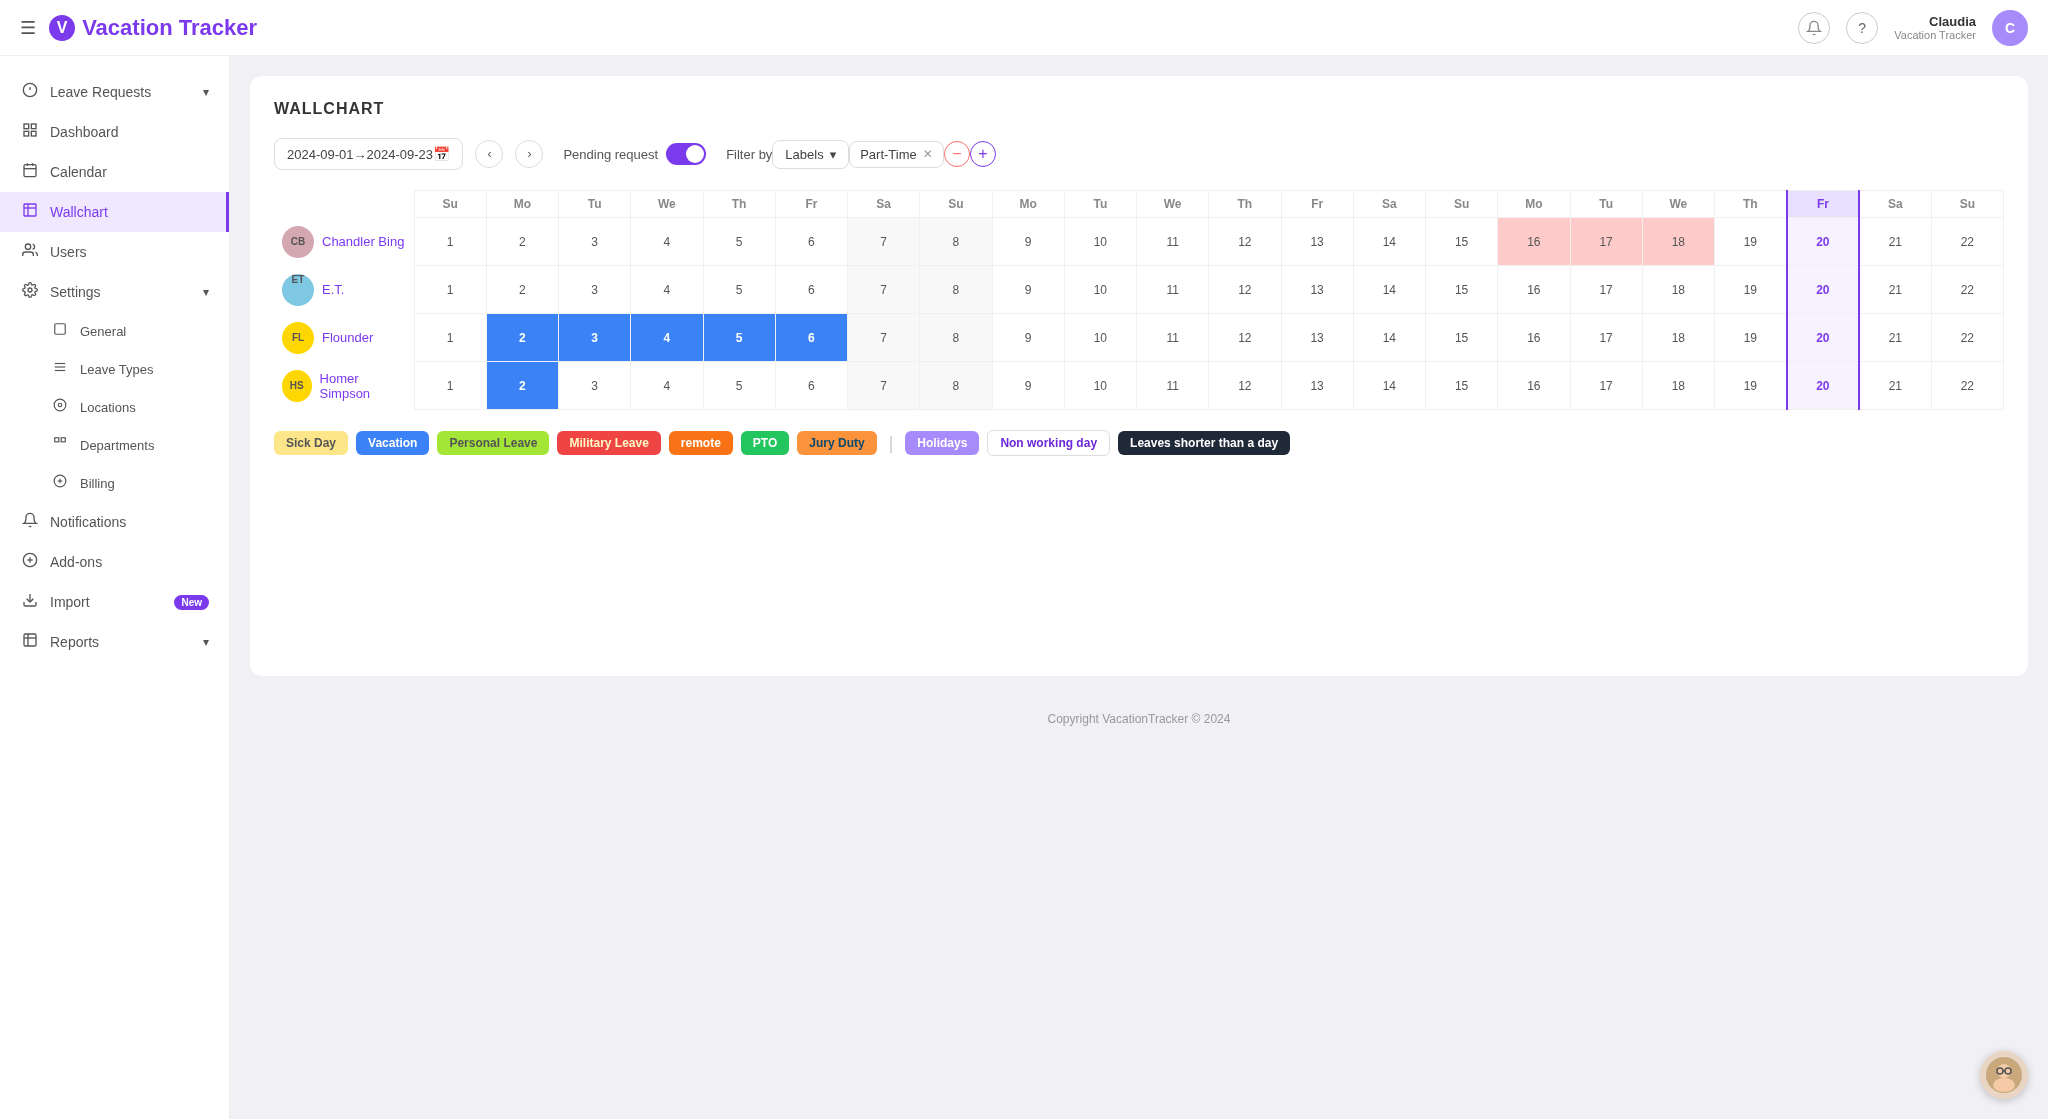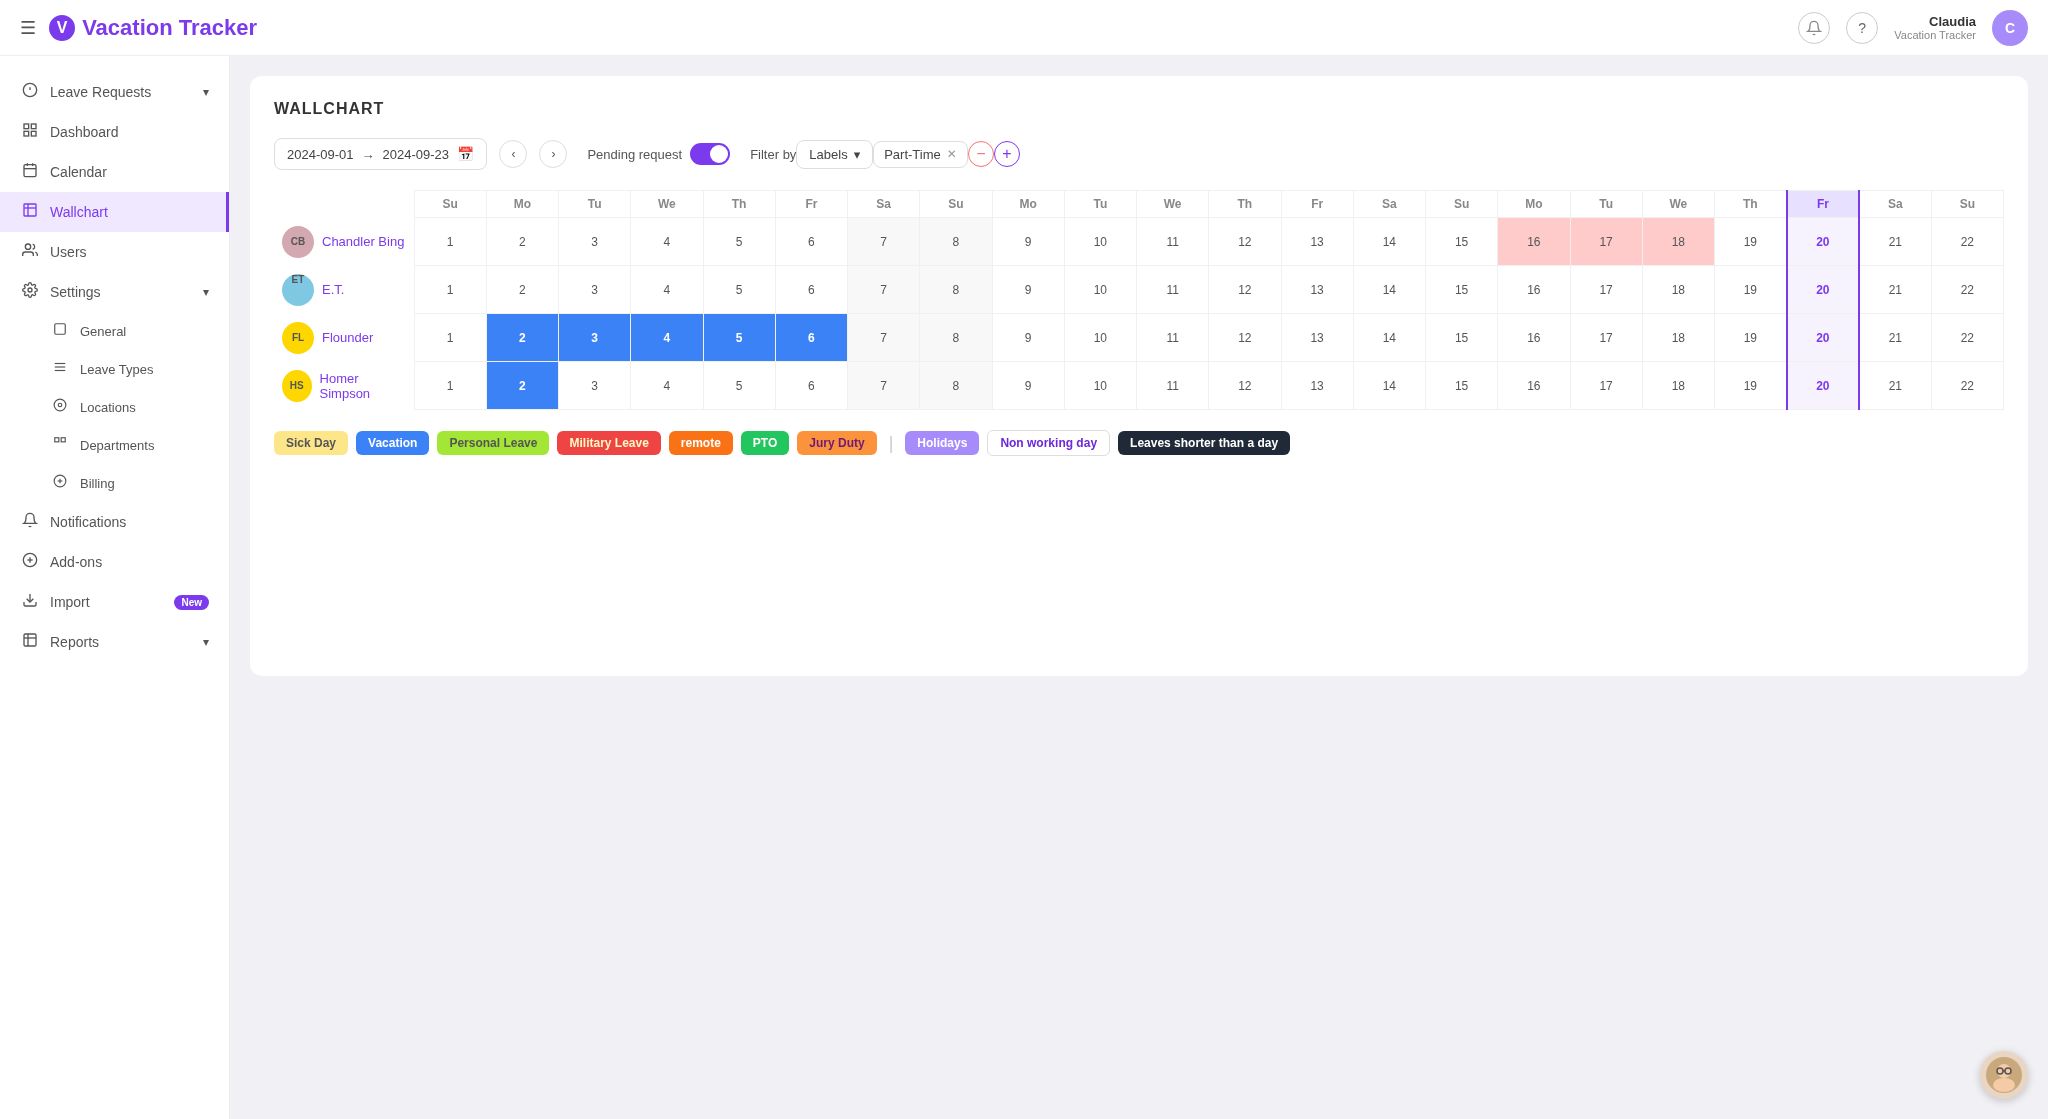--- a/index.html
+++ b/index.html
@@ -86,21 +86,20 @@
       padding: 24px;
       min-height: 600px;
     }
     .wallchart-title { font-size: 16px; font-weight: 700; color: #333; letter-spacing: 1px; margin-bottom: 20px; }
 
     
     .controls { display: flex; align-items: center; gap: 12px; margin-bottom: 20px; flex-wrap: wrap; }
     .date-range {
       display: flex;
       align-items: center;
-      gap: 8px;
       border: 1px solid #ddd;
       border-radius: 8px;
       padding: 7px 12px;
       background: white;
       font-size: 13px;
       color: #444;
       cursor: pointer;
     }
     .date-range .cal-icon { color: #999; font-size: 14px; }
     .nav-btn {
@@ -621,28 +620,31 @@
         </table>
       </div>
 
       <div class="legend" id="legend-container">
           <span class="legend-item" style="background: rgb(253, 230, 138); color: rgb(85, 85, 85);">Sick Day</span>
           <span class="legend-item" style="background: rgb(59, 130, 246); color: white;">Vacation</span>
           <span class="legend-item" style="background: rgb(163, 230, 53); color: rgb(85, 85, 85);">Personal Leave</span>
           <span class="legend-item" style="background: rgb(239, 68, 68); color: #fef9c3;">Military Leave</span>
           <span class="legend-item" style="background: rgb(249, 115, 22); color: white;">remote</span>
           <span class="legend-item" style="background: rgb(34, 197, 94); color: white;">PTO</span>
-          <span class="legend-item" style="background: rgb(251, 146, 60); color: #701a75;">Jury Duty</span>
+          <span class="legend-item" style="background: rgb(251, 146, 60); color: #0c4a6e;">Jury Duty</span>
           <span class="legend-divider">|</span>
           <span class="legend-item" style="background: rgb(167, 139, 250); color: white;">Holidays</span>
           <span class="legend-item" style="background: white; color: #6d28d9; border: 1px solid rgb(221, 221, 221);">Non working day</span>
           <span class="legend-item" style="background: rgb(31, 41, 55); color: white;">Leaves shorter than a day</span>
         </div>
     </div>
 
+    <div class="footer">
+      <span>Copyright VacationTracker © 2024</span>
+    </div>
   </div>
 </div>
 
 <div class="chat-avatar">
   <svg width="36" height="36" viewBox="0 0 36 36">
     <circle cx="18" cy="18" r="18" fill="#c9a87c"></circle>
     <circle cx="18" cy="14" r="7" fill="#f5cba7"></circle>
     <ellipse cx="18" cy="28" rx="11" ry="7" fill="#f5cba7"></ellipse>
 
     <circle cx="14" cy="14" r="3" fill="none" stroke="#555" stroke-width="1.5"></circle>

